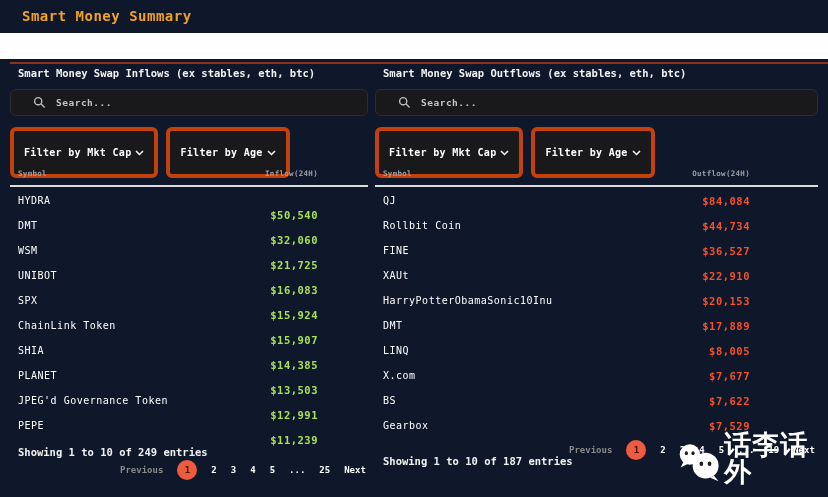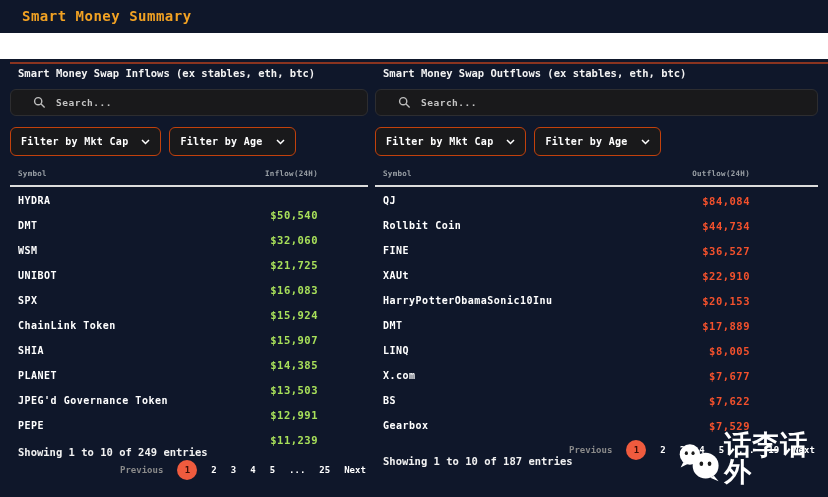--- a/index.html
+++ b/index.html
@@ -19,36 +19,36 @@
 
   .searchbox{position:absolute;top:25px;left:0;right:0;height:27px;background:#19191b;
        border:1px solid #2d2d30;border-radius:6px;display:flex;align-items:center;
        padding:0 22px;gap:8px;box-sizing:border-box;}
   .searchbox input{flex:1;background:transparent;border:none;outline:none;
        color:#cfcfcf;font-family:"DejaVu Sans Mono",monospace;font-size:9.5px;
        letter-spacing:0.5px;font-weight:bold;}
   .searchbox input::placeholder{color:#c4c4c4;opacity:1;}
 
   .filters{position:absolute;top:63px;left:0;display:flex;gap:8px;}
-  .filter-btn{height:27px;background:#19191b;border:1px solid #c2410c;border-radius:6px;
+  .filter-btn{height:27px;background:#19191b;border:4px solid #c2410c;border-radius:6px;
        color:#ffffff;font-weight:bold;font-size:10px;display:flex;align-items:center;
-       gap:13px;padding:0 10px;letter-spacing:0.3px;cursor:pointer;white-space:nowrap;
+       gap:4px;padding:8px 10px;letter-spacing:0.3px;cursor:pointer;white-space:nowrap;
        font-family:"DejaVu Sans Mono",monospace;}
 
   .thead{position:absolute;top:105px;left:8px;display:flex;justify-content:space-between;
        font-size:7.5px;font-weight:bold;color:#9aa0a6;letter-spacing:0.3px;gap:40px;}
   .p-left  .thead{right:50px;}
   .p-right .thead{right:68px;}
   .thead-line{position:absolute;top:121px;left:0;right:0;height:2px;background:#dcdcdc;}
 
   .rows{position:absolute;top:124px;left:8px;}
   .p-left  .rows{right:50px;}
   .p-right .rows{right:68px;}
   .row{height:25px;display:flex;justify-content:space-between;align-items:center;}
-  .sym{color:#ffffff;font-weight:bold;font-size:10px;letter-spacing:0.5px;white-space:nowrap;}
+  .sym{color:#ffffff;font-weight:normal;font-size:10px;letter-spacing:0.5px;white-space:nowrap;}
   .val{font-weight:bold;font-size:10.5px;letter-spacing:0.5px;white-space:nowrap;}
   .p-left  .val{color:#a8e05a;margin-top:28px;}
   .p-right .val{color:#f4512c;}
 
   .showing{position:absolute;left:8px;font-size:10.5px;font-weight:bold;color:#f2f2f2;
        white-space:nowrap;}
   .p-left  .showing{top:382px;}
   .p-right .showing{top:379px;margin-top:12px;}
 
   .pagination{position:absolute;display:flex;align-items:center;column-gap:14px;

